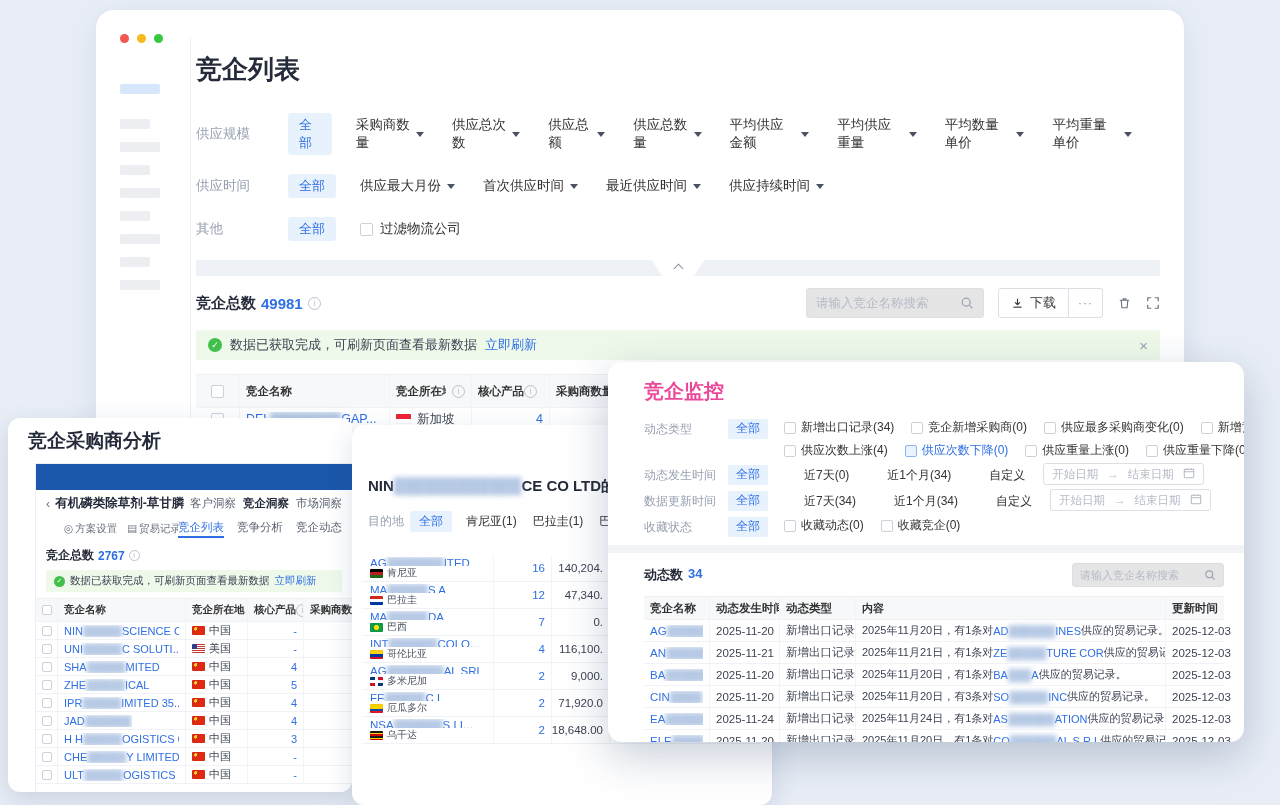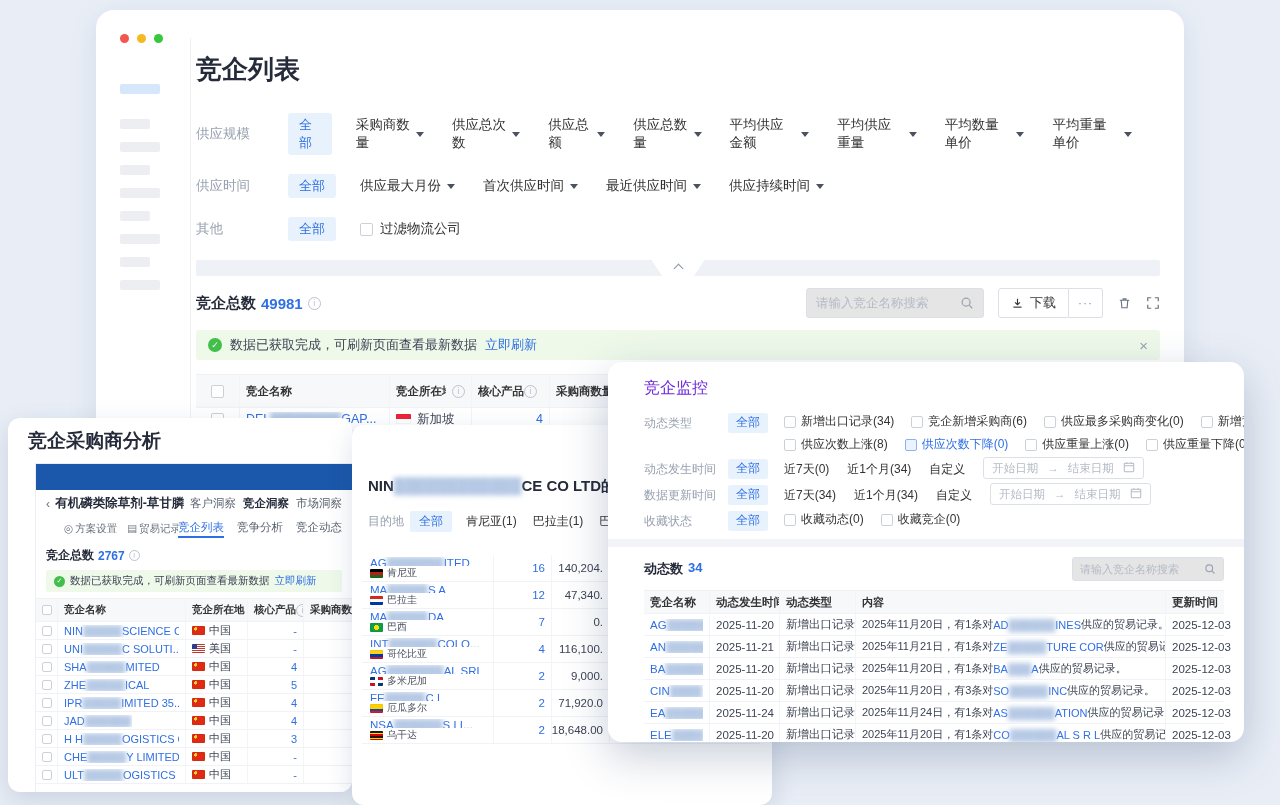--- a/index.html
+++ b/index.html
@@ -95,31 +95,31 @@
   .flag-us { background:linear-gradient(90deg,#2b3f8e 0 40%,rgba(0,0,0,0) 40%) 0 0/100% 55% no-repeat, repeating-linear-gradient(180deg,#c4392f 0 1px,#fff 1px 2px); }
   .flag-ke { background:linear-gradient(180deg,#000 0 30%,#fff 30% 36%,#b91d1d 36% 64%,#fff 64% 70%,#1a6a1a 70%); }
   .flag-py { background:linear-gradient(180deg,#d52b1e 0 33%,#fff 33% 67%,#0038a8 67%); }
   .flag-br { background:radial-gradient(circle at 50% 50%, #ffdf00 0 2.4px, rgba(0,0,0,0) 2.5px), #0f9d45; }
   .flag-co { background:linear-gradient(180deg,#fcd116 0 50%,#0038a8 50% 75%,#ce1126 75%); }
   .flag-do { background:linear-gradient(90deg,rgba(0,0,0,0) 0 40%,#fff 40% 60%,rgba(0,0,0,0) 60%), linear-gradient(0deg,rgba(0,0,0,0) 0 38%,#fff 38% 62%,rgba(0,0,0,0) 62%), conic-gradient(#ce1126 0 90deg,#043778 0 180deg,#ce1126 0 270deg,#043778 0); }
   .flag-ec { background:linear-gradient(180deg,#ffd100 0 50%,#0a4ea3 50% 75%,#e0162b 75%); }
   .flag-ug { background:repeating-linear-gradient(180deg,#1a1a1a 0 1.7px,#fcdc04 1.7px 3.4px,#d90000 3.4px 5.1px); }
 
   
-  .m-title { font-size:16px; font-weight:normal; color:#6d28d9; margin-bottom:14px; }
+  .m-title { font-size:20px; font-weight:bold; color:#ec4899; margin-bottom:14px; }
   .mfr { display:flex; align-items:flex-start; font-size:12px; margin-bottom:6px; color:#333; }
   .mfr .flabel { width:84px; color:#98a1b0; flex:none; padding-top:2px; }
   .mchip { background:#e8f2fd; color:#2f6fe4; padding:1px 8px 2px; border-radius:2px; margin-right:16px; flex:none; }
   .mlines { display:flex; flex-direction:column; gap:6px; }
   .mline { display:flex; flex-wrap:nowrap; }
   .mcheck { display:inline-flex; align-items:center; gap:5px; margin-right:17px; cursor:pointer; white-space:nowrap; }
   .mcbox { width:12px; height:12px; border:1px solid #ccd0d9; border-radius:2px; background:#fff; display:inline-block; flex:none; }
   .active-blue { color:#2f6fe4; }
   .active-blue .mcbox { border-color:#8ab4ef; background:#eaf3ff; }
-  .opt { margin-right:18px; white-space:nowrap; padding-top:2px; }
+  .opt { margin-right:18px; white-space:nowrap; padding-top:2px;margin-left:20px; }
   .drange { display:inline-flex; align-items:center; border:1px solid #dcdfe6; border-radius:3px; height:22px; padding:0 8px; color:#b4bac6; gap:9px; font-size:11.5px; margin-top:-2px; }
   .mdivider { height:8px; background:#f2f4f8; margin:8px -20px 10px -36px; }
   .mstats-row { display:flex; justify-content:space-between; align-items:center; margin-bottom:9px; }
   .mstats { font-size:13px; font-weight:bold; color:#252b3a; display:flex; gap:5px; }
   .msearch { width:152px; height:24px; padding:0 7px; }
   .msearch input { font-size:11px; }
   .ntbl { font-size:11.5px; }
   .ntbl .th-row { height:24px; font-size:11.5px; }
   .ntbl .nrow { height:22px; }
   .nc0 { width:66px; } .nc1 { width:70px; } .nc2 { width:76px; } .nc3 { width:310px; font-size:11px; } .nc4 { width:74px; }
@@ -853,35 +853,35 @@
         <span class="flabel">动态类型</span>
         <span class="mchip">全部</span>
         <div class="mlines">
           <div class="mline">
             <label class="mcheck">
               <i class="mcbox"></i>
               <span>新增出口记录(34)</span>
             </label>
             <label class="mcheck">
               <i class="mcbox"></i>
-              <span>竞企新增采购商(6)</span>
+              <span>竞企新增采购商(0)</span>
             </label>
             <label class="mcheck">
               <i class="mcbox"></i>
               <span>供应最多采购商变化(0)</span>
             </label>
             <label class="mcheck">
               <i class="mcbox"></i>
               <span>新增竞企(0)</span>
             </label>
           </div>
           <div class="mline">
             <label class="mcheck">
               <i class="mcbox"></i>
-              <span>供应次数上涨(8)</span>
+              <span>供应次数上涨(4)</span>
             </label>
             <label class="mcheck active-blue">
               <i class="mcbox"></i>
               <span>供应次数下降(0)</span>
             </label>
             <label class="mcheck">
               <i class="mcbox"></i>
               <span>供应重量上涨(0)</span>
             </label>
             <label class="mcheck">

